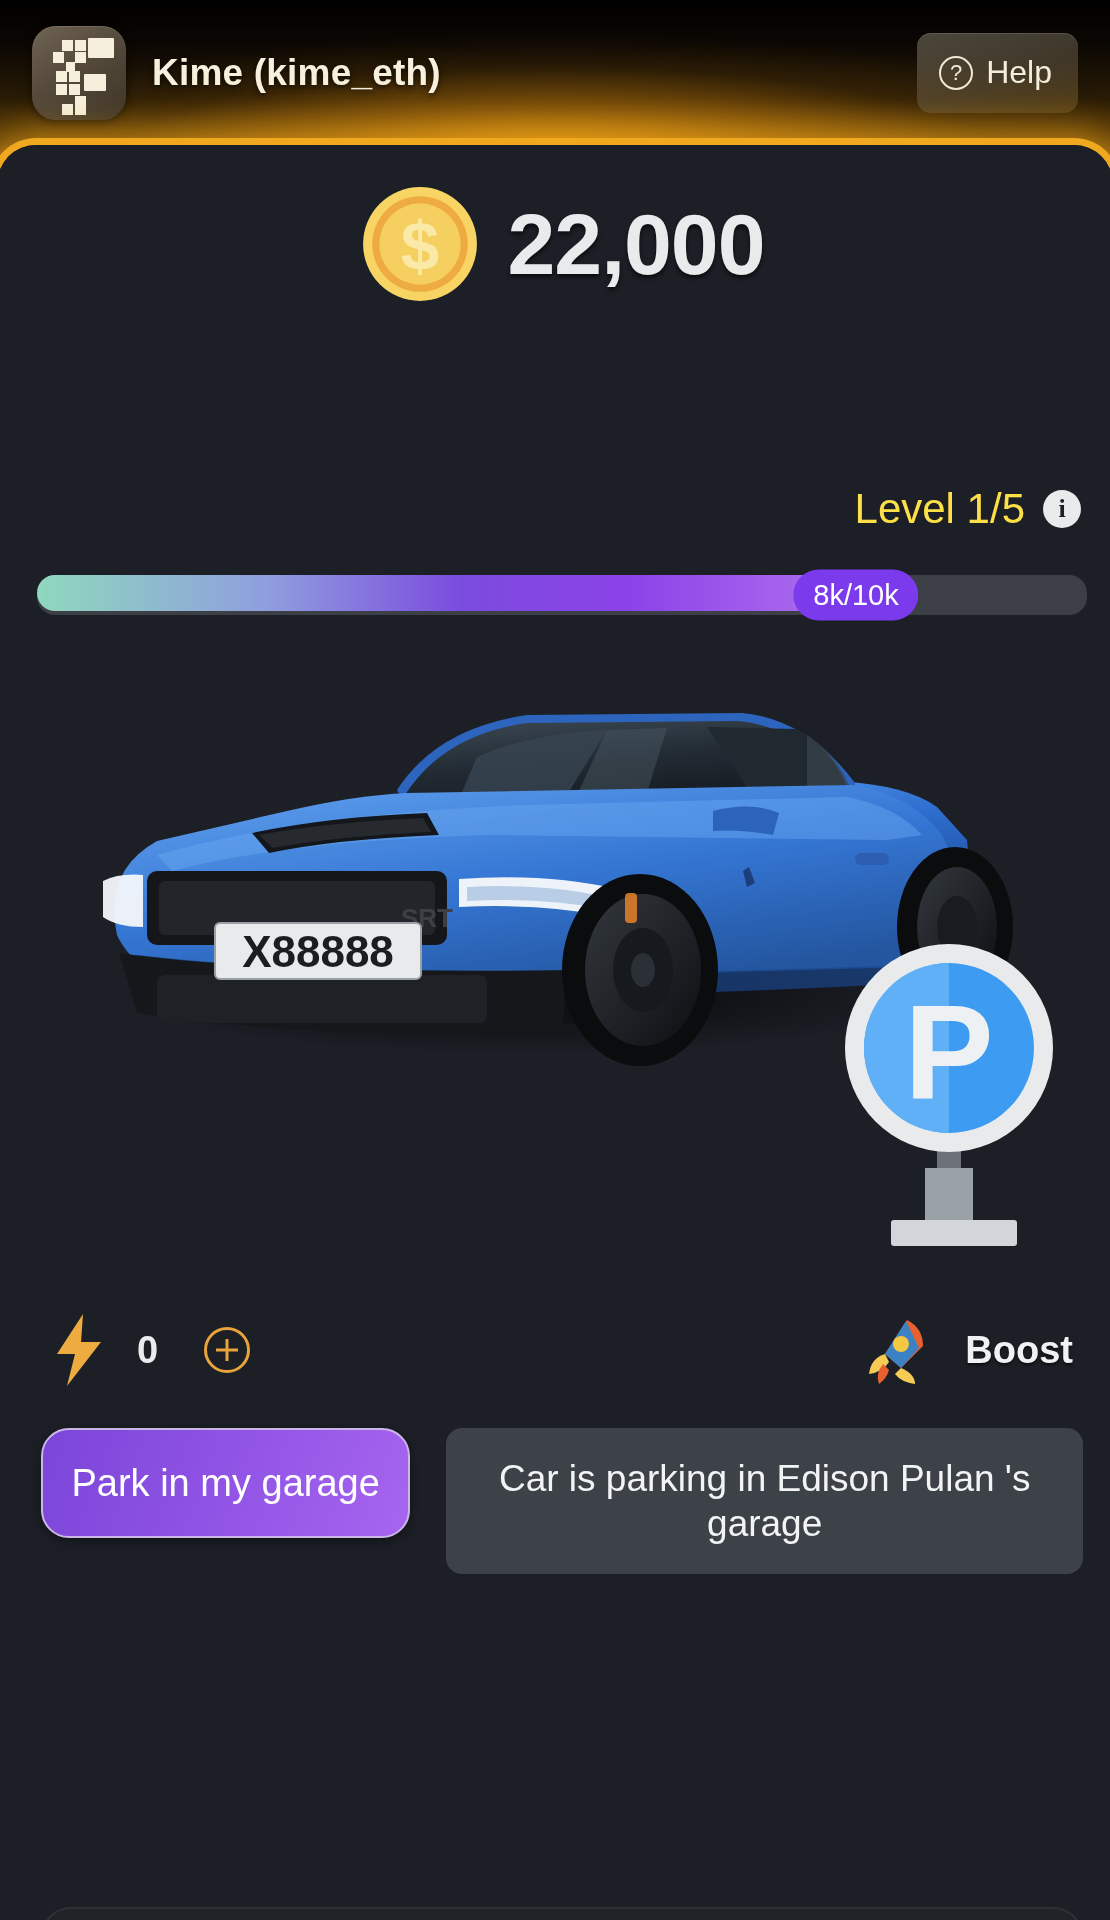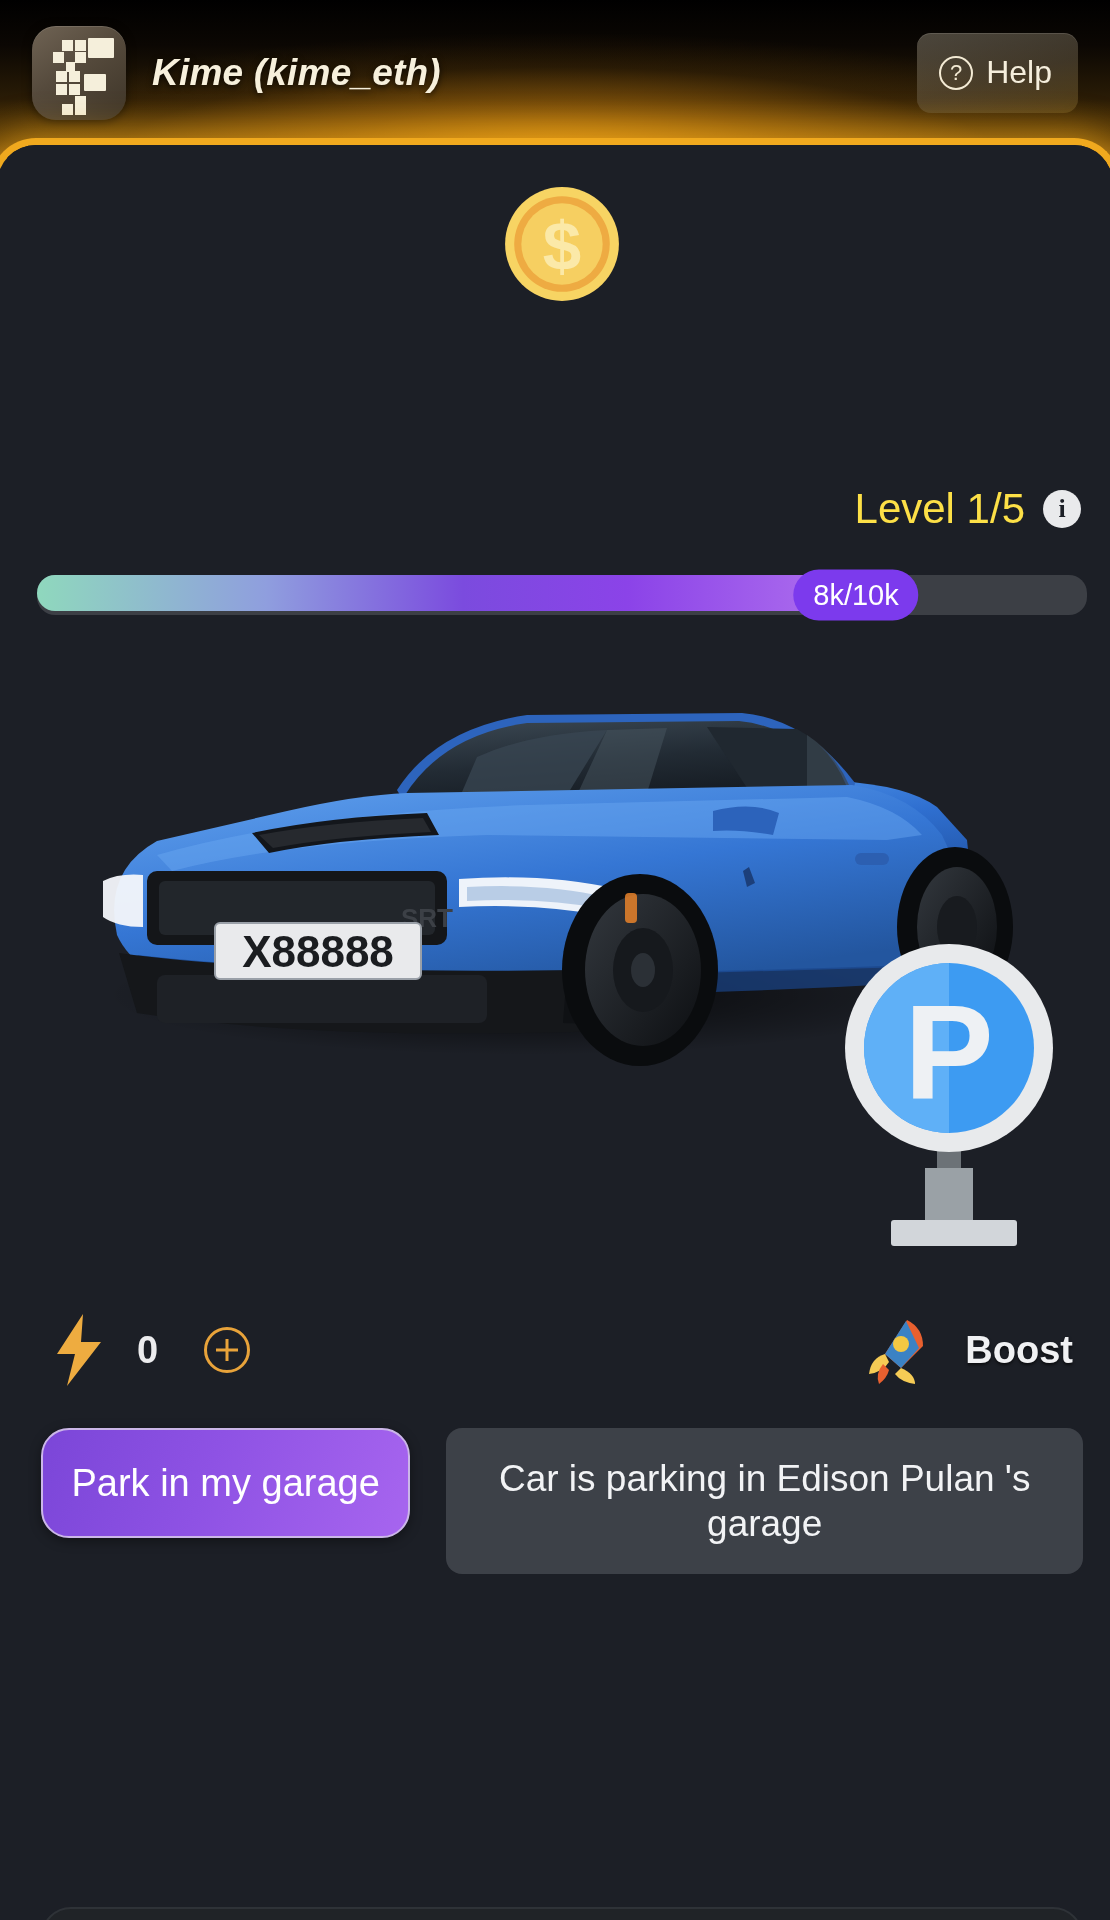--- a/index.html
+++ b/index.html
@@ -52,21 +52,20 @@
   .logo-tile svg { position: absolute; top: 0; left: 0; }
 
   .profile-name {
     margin-left: 26px;
     color: #f7f0dc;
     font-size: 37px;
     font-weight: bold;
     letter-spacing: 0.2px;
     text-shadow: 0 2px 6px rgba(0,0,0,0.7);
     white-space: nowrap;
-    font-style: italic;
   }
 
   .help-btn {
     margin-left: auto;
     height: 80px;
     padding: 0 26px 0 22px;
     border-radius: 14px;
     background: linear-gradient(165deg, rgba(132,124,108,0.55) 0%, rgba(108,96,74,0.5) 55%, rgba(128,100,40,0.45) 100%);
     border: none;
     display: flex;
@@ -345,20 +344,21 @@
   <div class="main-panel">
     <div class="panel-body">
 
       <div class="balance-row">
         <svg class="coin" viewBox="0 0 120 120">
           <circle cx="60" cy="60" r="56" fill="#f7d463"></circle>
           <circle cx="60" cy="60" r="47" fill="#eeab42"></circle>
           <circle cx="60" cy="60" r="40" fill="#f6cf61"></circle>
           <text x="60" y="86" font-family="Liberation Sans, sans-serif" font-size="68" font-weight="bold" fill="#fbe9a8" text-anchor="middle">$</text>
         </svg>
+        <div class="balance-amount">22,000</div>
       </div>
 
       <div class="level-row">
         <span class="level-text">Level 1/5</span>
         <span class="info-dot">i</span>
       </div>
 
       <div class="progress-wrap">
         <div class="progress-fill" style="width: 78%;"></div>
         <div class="progress-badge" style="left: 78%;">8k/10k</div>

